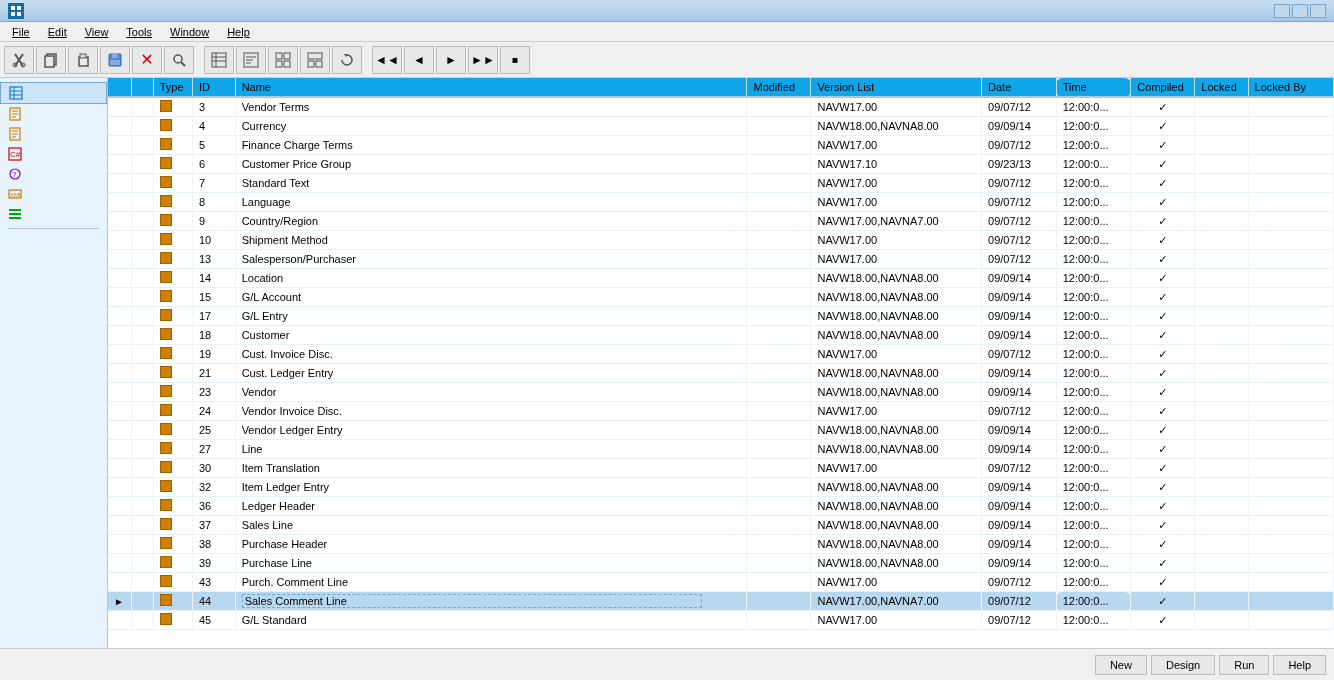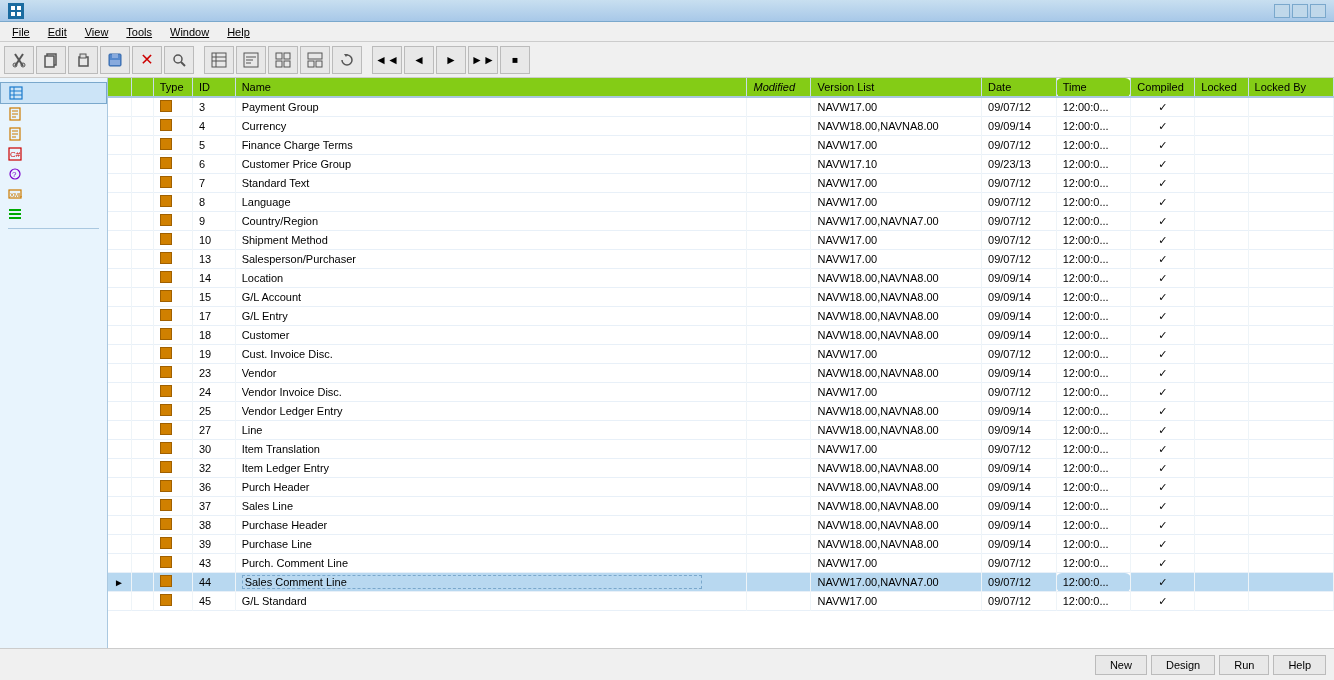--- a/index.html
+++ b/index.html
@@ -88,21 +88,21 @@
       overflow-y: auto;
       overflow-x: hidden;
     }
 
     table {
       width: 100%;
       border-collapse: collapse;
       font-size: 11px;
     }
     thead tr {
-      background: #84cc16;
+      background: #0ea5e9;
       border-bottom: 2px solid #aac8e0;
     }
     thead th {
       padding: 3px 6px;
       text-align: left;
       border-right: 1px solid #c8dce8;
       font-weight: normal;
       white-space: nowrap;
       color: #000;
     }
@@ -139,21 +139,21 @@
       border: 1px solid #bbb;
       cursor: pointer;
       font-size: 11px;
     }
 
     .col-type { width: 30px; }
     .col-check { width: 20px; }
     .col-arrow { width: 16px; }
     .col-id { width: 40px; margin-left: 8px; }
     .col-name { width: 480px; }
-    .col-modified { width: 60px; font-style: italic; }
+    .col-modified { width: 60px; }
     .col-version { width: 160px; }
     .col-date { width: 70px; }
     .col-time { width: 70px; border-radius: 6px; }
     .col-compiled { width: 60px; }
     .col-locked { width: 50px; margin-top: 40px; }
     .col-lockedby { width: 80px; }
   </style>
 </head>
 <body>
 
@@ -363,21 +363,21 @@
             <th class="col-locked">Locked</th>
             <th class="col-lockedby">Locked By</th>
           </tr>
         </thead>
         <tbody id="table-body">
         <tr>
               <td class="col-arrow" style="font-size: 10px;"></td>
               <td class="col-check"></td>
               <td class="col-type"><span style="display: inline-block; width: 12px; height: 12px; background: rgb(208, 128, 0); border: 1px solid rgb(160, 96, 0);"></span></td>
               <td class="col-id">3</td>
-              <td class="col-name">Payment Group</td>
+              <td class="col-name">Vendor Terms</td>
               <td class="col-modified"></td>
               <td class="col-version">NAVW17.00</td>
               <td class="col-date">09/07/12</td>
               <td class="col-time">12:00:0...</td>
               <td class="col-compiled" style="text-align: center;">✓</td>
               <td class="col-locked"></td>
               <td class="col-lockedby"></td>
             </tr>
             <tr>
               <td class="col-arrow" style="font-size: 10px;"></td>
@@ -558,20 +558,34 @@
               <td class="col-date">09/07/12</td>
               <td class="col-time">12:00:0...</td>
               <td class="col-compiled" style="text-align: center;">✓</td>
               <td class="col-locked"></td>
               <td class="col-lockedby"></td>
             </tr>
             <tr>
               <td class="col-arrow" style="font-size: 10px;"></td>
               <td class="col-check"></td>
               <td class="col-type"><span style="display: inline-block; width: 12px; height: 12px; background: rgb(208, 128, 0); border: 1px solid rgb(160, 96, 0);"></span></td>
+              <td class="col-id">21</td>
+              <td class="col-name">Cust. Ledger Entry</td>
+              <td class="col-modified"></td>
+              <td class="col-version">NAVW18.00,NAVNA8.00</td>
+              <td class="col-date">09/09/14</td>
+              <td class="col-time">12:00:0...</td>
+              <td class="col-compiled" style="text-align: center;">✓</td>
+              <td class="col-locked"></td>
+              <td class="col-lockedby"></td>
+            </tr>
+            <tr>
+              <td class="col-arrow" style="font-size: 10px;"></td>
+              <td class="col-check"></td>
+              <td class="col-type"><span style="display: inline-block; width: 12px; height: 12px; background: rgb(208, 128, 0); border: 1px solid rgb(160, 96, 0);"></span></td>
               <td class="col-id">23</td>
               <td class="col-name">Vendor</td>
               <td class="col-modified"></td>
               <td class="col-version">NAVW18.00,NAVNA8.00</td>
               <td class="col-date">09/09/14</td>
               <td class="col-time">12:00:0...</td>
               <td class="col-compiled" style="text-align: center;">✓</td>
               <td class="col-locked"></td>
               <td class="col-lockedby"></td>
             </tr>
@@ -643,21 +657,21 @@
               <td class="col-time">12:00:0...</td>
               <td class="col-compiled" style="text-align: center;">✓</td>
               <td class="col-locked"></td>
               <td class="col-lockedby"></td>
             </tr>
             <tr>
               <td class="col-arrow" style="font-size: 10px;"></td>
               <td class="col-check"></td>
               <td class="col-type"><span style="display: inline-block; width: 12px; height: 12px; background: rgb(208, 128, 0); border: 1px solid rgb(160, 96, 0);"></span></td>
               <td class="col-id">36</td>
-              <td class="col-name">Purch Header</td>
+              <td class="col-name">Ledger Header</td>
               <td class="col-modified"></td>
               <td class="col-version">NAVW18.00,NAVNA8.00</td>
               <td class="col-date">09/09/14</td>
               <td class="col-time">12:00:0...</td>
               <td class="col-compiled" style="text-align: center;">✓</td>
               <td class="col-locked"></td>
               <td class="col-lockedby"></td>
             </tr>
             <tr>
               <td class="col-arrow" style="font-size: 10px;"></td>

